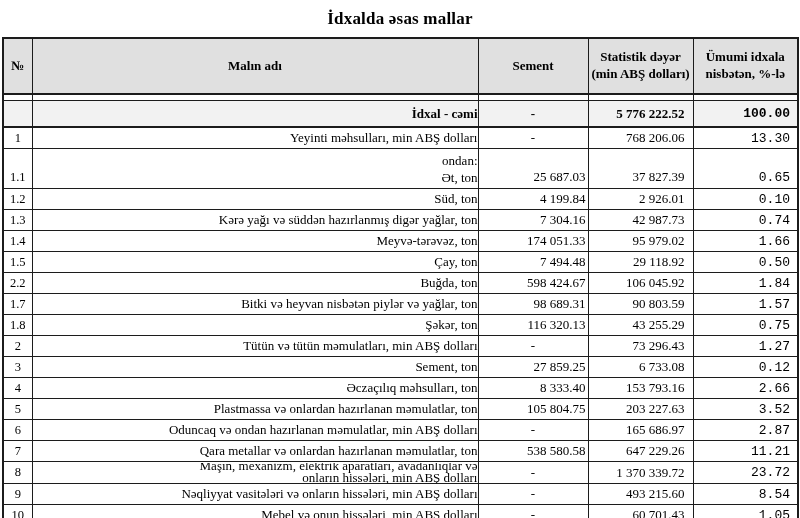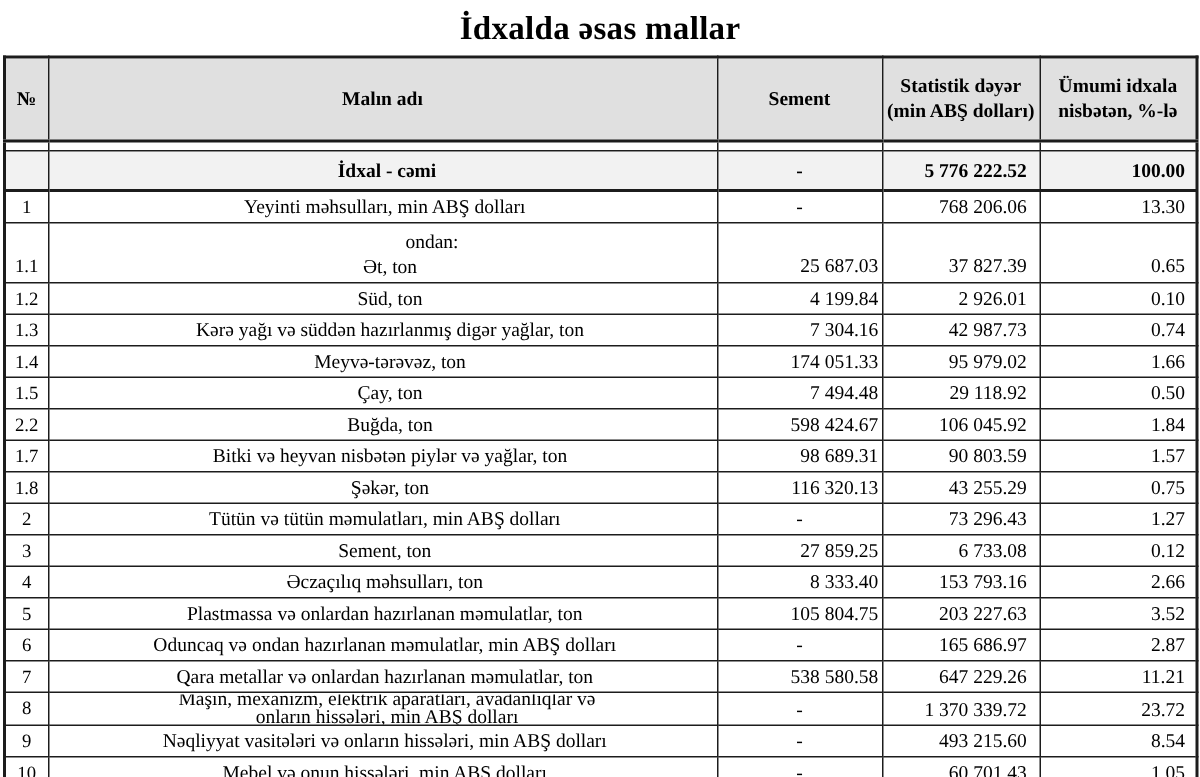--- a/index.html
+++ b/index.html
@@ -3,21 +3,21 @@
 <meta charset="utf-8">
 <style>
   html,body { margin:0; padding:0; }
   body {
     width:800px; height:518px; background:#ffffff; color:#000;
     font-family:"Liberation Serif", serif;
     overflow:hidden;
   }
   .title {
     height:37px; display:flex; align-items:center; justify-content:center;
-    font-weight:bold; font-size:22px; letter-spacing:0.2px;
+    font-weight:bold; font-size:17px; letter-spacing:0.2px;
   }
   table {
     border-collapse:collapse; table-layout:fixed;
     margin-left:2px; width:795px;
     border:2px solid #1c1c1c;
   }
   col.c0 { width:29px; }
   col.c1 { width:446px; }
   col.c2 { width:110px; }
   col.c3 { width:105px; }
@@ -36,27 +36,27 @@
   .row-total td    { height:25px; font-weight:bold; background:#f2f2f2;
                      border-bottom:2px solid #1c1c1c; }
   .row-main td     { height:20px; }
   .row-sub td      { height:20px;margin-left:29px; }
   .row-main2 td    { height:21px; }
   .row-subfirst td { height:36px; vertical-align:bottom; }
   .row-subfirst .c-no, .row-subfirst .c-qty,
   .row-subfirst .c-val, .row-subfirst .c-pct { padding-bottom:3px; }
   
   .c-no   { text-align:center; font-size:12.5px; }
-  .c-name { text-align:center; padding-left:3px; }
+  .c-name { text-align:right; padding-left:3px; }
   .row-sub .c-name      { padding-left:10px; }
   .row-total .c-name    { padding-left:6px; }
   .c-qty  { text-align:right; padding-right:2px; }
   .c-qty.dash { text-align:center; padding-right:0; }
   .c-val  { text-align:right; padding-right:8px; }
-  .c-pct  { text-align:right; padding-right:7px; }
+  .c-pct  { text-align:right; padding-right:7px;font-family:Liberation Mono, monospace; }
   
   .prefix-line { padding-left:63px; line-height:17px; }
   .name-line   { padding-left:7px; line-height:17px; padding-bottom:2px; }
   
   .clip2 { height:20px; overflow:hidden; }
   .clip2 .l { line-height:12px; padding-left:3px; }
   .clip2 .l:first-child { margin-top:-3px; }
 </style>
 </head>
 <body>

